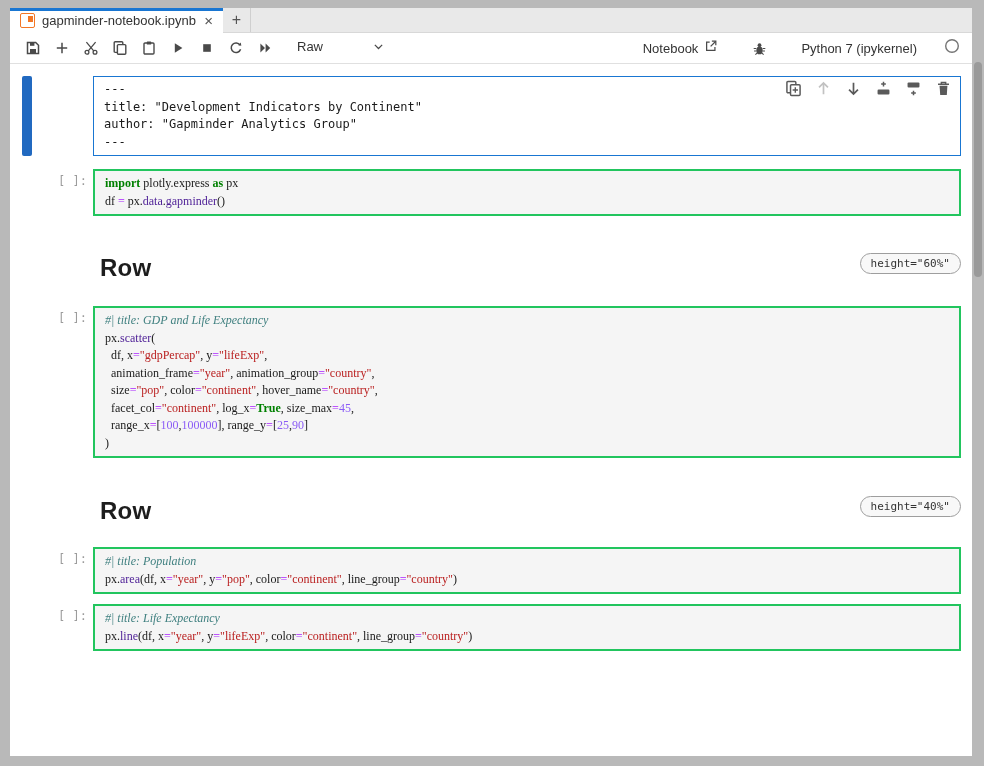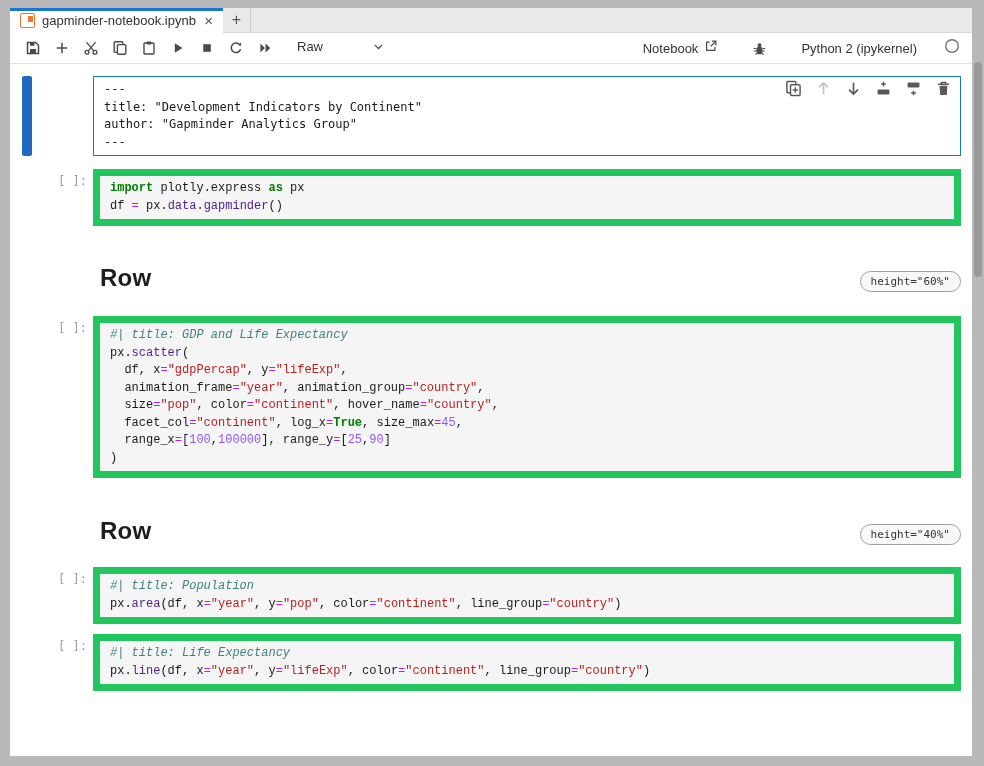--- a/index.html
+++ b/index.html
@@ -31,35 +31,35 @@
   .tb-right{margin-left:auto;display:flex;align-items:center;gap:27px}
   .nb-view-btn{display:flex;align-items:center;gap:6px;cursor:pointer}
   .nb-view-label{font-size:13px;color:#333}
   .kernel-name{font-size:13px;color:#333;cursor:pointer}
 
   
   .content{flex:1;position:relative;background:#fff;overflow:hidden}
   .cell-row{display:flex;align-items:flex-start;position:relative;margin-right:11px}
   .gutter{width:83px;flex:none;box-sizing:border-box;text-align:right;padding-right:6px;padding-top:5px;
           font-family:"DejaVu Sans Mono",monospace;font-size:12px;color:#9c9c9c;user-select:none}
-  .codebox{flex:1;background:#f5f5f5;border:7px solid #22c55e;padding:4px 10px;
-           font-family:Liberation Mono, monospace;font-size:12px;line-height:17.5px;white-space:pre;color:#1a1a1a}
+  .codebox{flex:1;background:#f5f5f5;border:2px solid #22c55e;padding:4px 10px;
+           font-family:Liberation Serif, serif;font-size:12px;line-height:17.5px;white-space:pre;color:#1a1a1a}
   .rawbox{flex:1;background:#fff;border:1px solid #1976d2;padding:4px 10px;position:relative;
           font-family:"DejaVu Sans Mono",monospace;font-size:12px;line-height:17.5px;white-space:pre;color:#1a1a1a}
   .collapser{position:absolute;left:12px;top:0;bottom:0;width:10px;background:#2169c0;border-radius:2px;cursor:pointer}
 
   .tok-k{color:#008000;font-weight:bold}
   .tok-s{color:#ba2121}
   .tok-o{color:#aa22ff}
   .tok-p{color:#4c1d95}
   .tok-c{color:#408080;font-style:italic}
   .tok-n{color:#8b5cf6}
   .tok-t{color:#1a1a1a}
 
-  .heading-row{display:flex;align-items:flex-end;padding-left:90px;margin-right:11px}
+  .heading-row{display:flex;align-items:center;padding-left:90px;margin-right:11px}
   .heading-row h2{margin:10px 0 0 0;font-size:24px;font-weight:bold;color:#1d1d1d;letter-spacing:.2px}
   .attr-badge{margin-left:auto;font-family:"DejaVu Sans Mono",monospace;font-size:11px;color:#333;
               background:#f8f8f8;border:1px solid #9e9e9e;border-radius:11px;padding:3px 10px;white-space:nowrap}
 
   
   .cell-toolbar{position:absolute;top:6px;right:8px;display:flex;gap:13px}
   .ctbtn{width:17px;height:17px;display:flex;align-items:center;justify-content:center;cursor:pointer}
 </style>
 </head>
 <body>
@@ -164,21 +164,21 @@
       </div>
       <div class="tbtn">
         <span>
             <svg width="15" height="15" viewBox="0 0 16 16">
               <circle cx="8" cy="4.4" r="2" fill="#4a4a4a"></circle>
               <ellipse cx="8" cy="10" rx="3.4" ry="4.2" fill="#4a4a4a"></ellipse>
               <path d="M4.6 8H1.8M4.6 10.6H2.2M5.4 13L3.6 14.6M11.4 8h2.8M11.4 10.6h2.4M10.6 13l1.8 1.6" stroke="#4a4a4a" stroke-width="1.2" fill="none"></path>
             </svg>
           </span>
       </div>
-      <span class="kernel-name">Python 2 (ipykernel)</span>
+      <span class="kernel-name">Python 7 (ipykernel)</span>
       <span><svg width="16" height="16" viewBox="0 0 16 16">
             <circle cx="8" cy="8" r="6.3" fill="none" stroke="#757575" stroke-width="1.4"></circle>
           </svg></span>
     </div>
   </div>
 
   <div class="content">
     <div>
         <div class="cell-row" style="margin-top: 12px;">
           <div class="collapser"></div>

